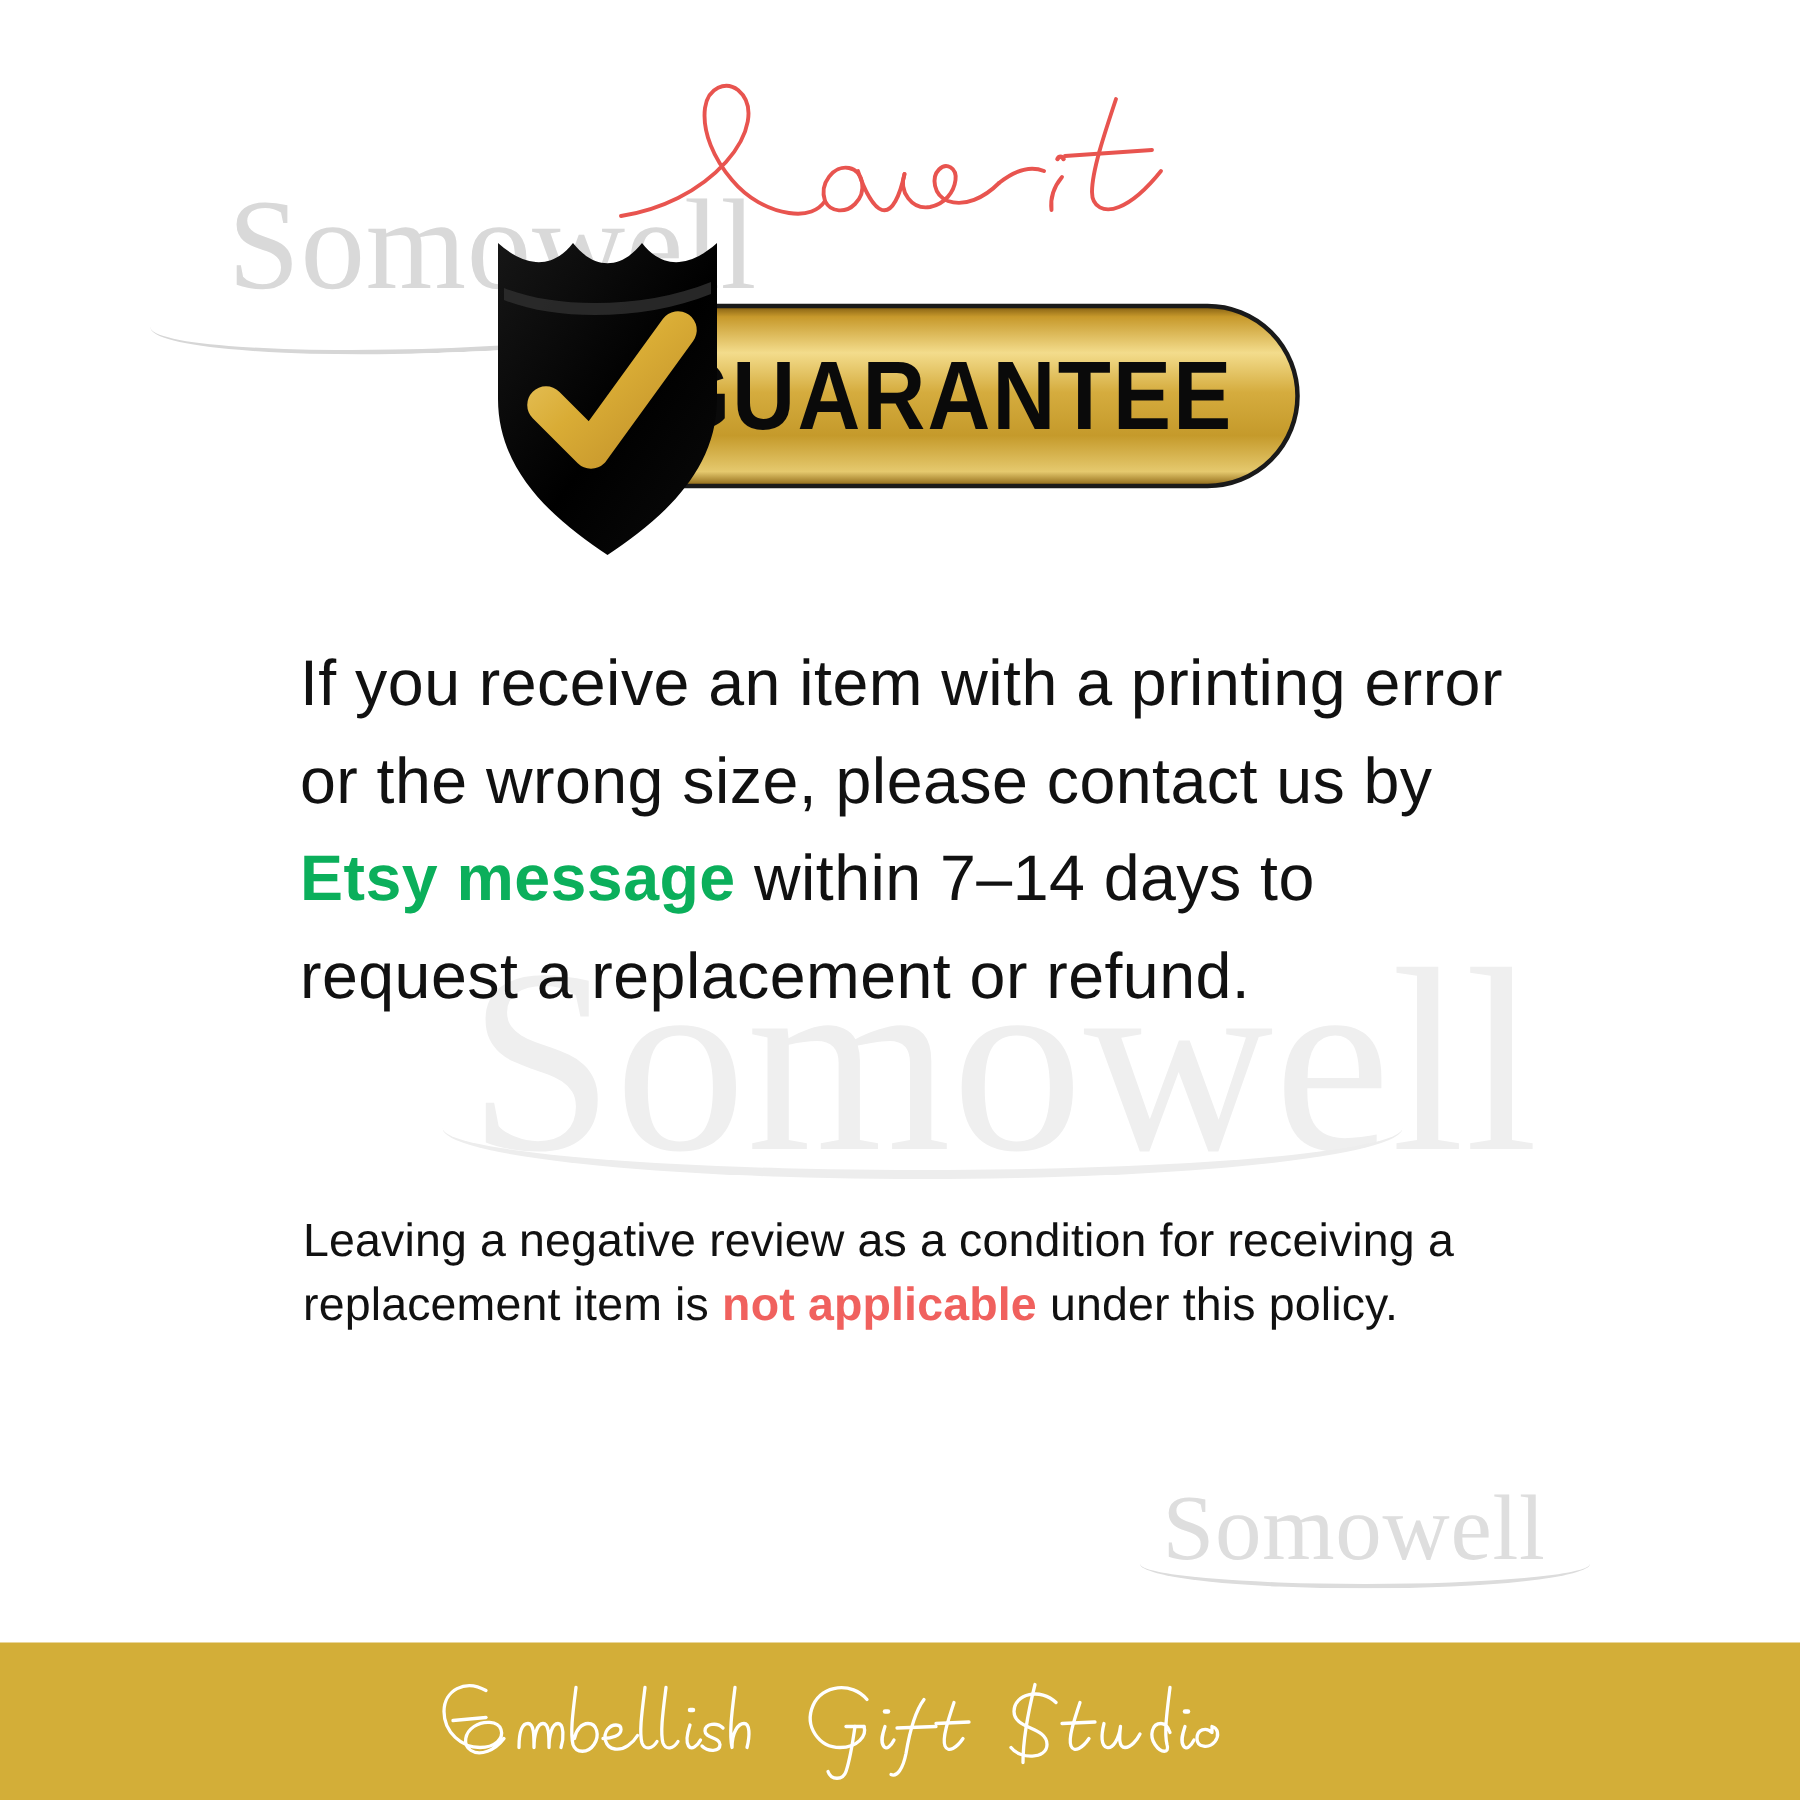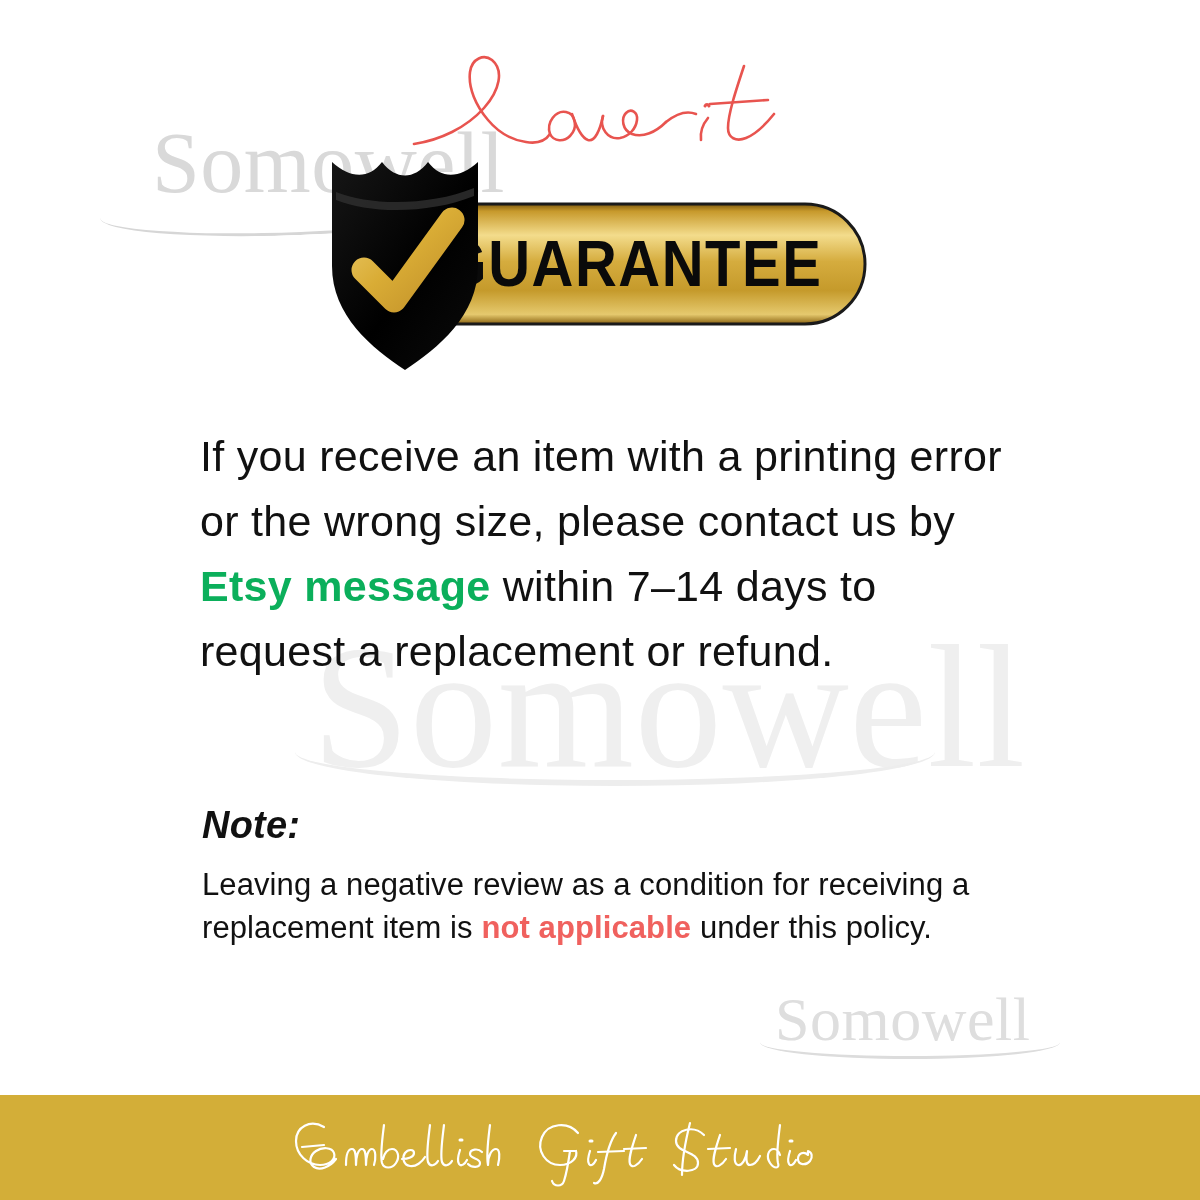--- a/index.html
+++ b/index.html
@@ -260,21 +260,20 @@
         <path d="M54,122 L84,152 L142,72" fill="none" stroke="url(#goldCheck)" stroke-width="25" stroke-linecap="round" stroke-linejoin="round"></path>
       </g>
     </svg>
   </div>
 
   <div id="body-copy">
     <span>If you receive an item with a printing error or the wrong size, please contact us by </span><span class="hl-green">Etsy message</span><span> within 7–14 days to request a replacement or refund.</span>
   </div>
 
   <div id="note-block">
-    <div id="note-heading">Note:</div>
     <div id="note-body">
       <span>Leaving a negative review as a condition for receiving a replacement item is </span><span class="hl-red">not applicable</span><span> under this policy.</span>
     </div>
   </div>
 
   <div id="footer-bar">
     <svg width="640" height="82" viewBox="0 0 640 82" xmlns="http://www.w3.org/2000/svg">
       <g fill="none" stroke="#FFFFFF" stroke-width="2.2" stroke-linecap="round" stroke-linejoin="round">
 
         <path d="M44,20 C30,12 16,20 16,34 C16,48 28,58 40,58 C50,58 56,52 54,46

